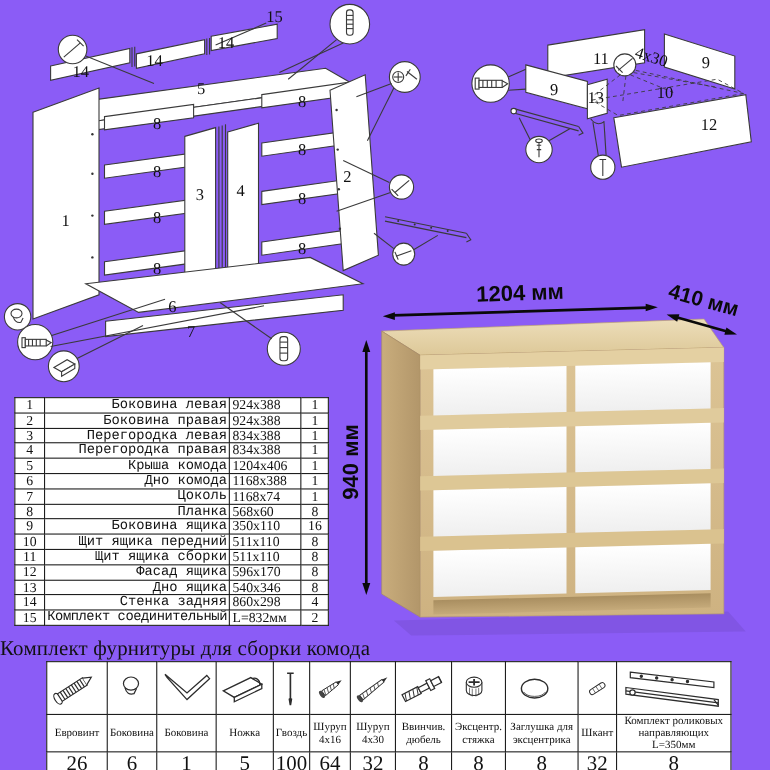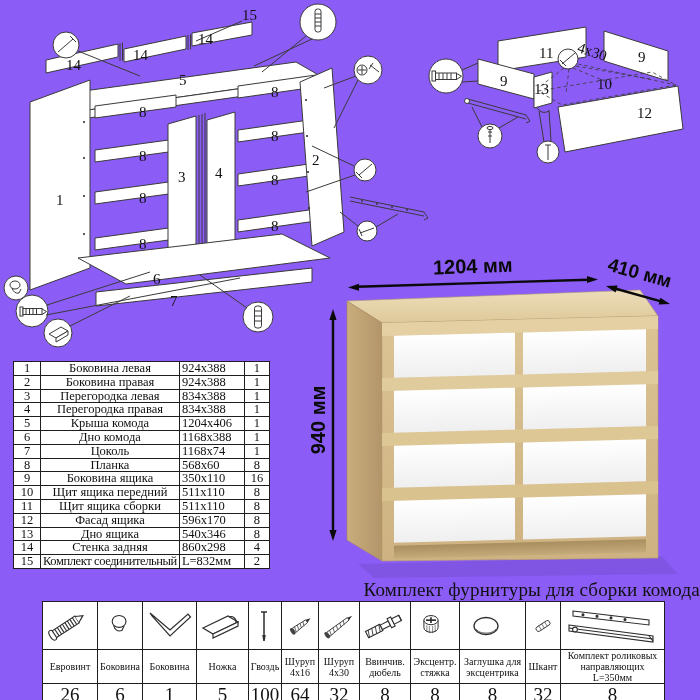--- a/index.html
+++ b/index.html
@@ -9,28 +9,28 @@
   .line{stroke:#3a3a3a;stroke-width:1;fill:none;}
   .panel{stroke:#3a3a3a;stroke-width:1;fill:#ffffff;}
   .dlabel{font-family:"Liberation Serif",serif;font-size:15px;fill:#111;}
   .dash{stroke:#3a3a3a;stroke-width:0.8;fill:none;stroke-dasharray:3.5,3;}
   .dot{fill:#333;}
   
   .parts-table{position:absolute;left:13px;top:361px;border-collapse:collapse;background:#fff;}
   .parts-table td{border:1px solid #1e1e1e;font-size:12.5px;line-height:12.8px;height:12.6px;
                   padding:0 2px;white-space:nowrap;}
   .pt-num{width:22px;text-align:center;}
-  .pt-name{width:128px;text-align:center;}
+  .pt-name{width:128px;text-align:right;font-family:Liberation Mono, monospace;}
   .pt-size{width:60px;text-align:left;}
   .pt-qty{width:20px;text-align:center;}
   .ind1{padding-left:12px;}
   .ind2{padding-left:28px;}
   .cond{font-size:10.5px;letter-spacing:-0.4px;}
   
-  .hw-title{position:absolute;left:0;top:579px;width:700px;text-align:right;
+  .hw-title{position:absolute;left:0;top:579px;width:700px;text-align:left;
             font-size:19px;letter-spacing:0.2px;}
   .hw-table{position:absolute;left:42px;top:601px;border-collapse:collapse;table-layout:fixed;background:#fff;}
   .hw-table td{border:1px solid #1e1e1e;text-align:center;vertical-align:middle;padding:0;overflow:hidden;}
   .hw-icon-cell{height:47px;}
   .hw-name-cell{font-size:10px;line-height:11px;height:27px;padding:0 1px;}
   .hw-qty-cell{font-size:19px;line-height:20px;height:21px;}
   
   .dim{font-family:"Liberation Sans",sans-serif;font-weight:bold;fill:#0a0a0a;font-size:20px;}
   .dim-sm{font-family:"Liberation Sans",sans-serif;font-weight:bold;fill:#0a0a0a;font-size:19px;}
 </style>

